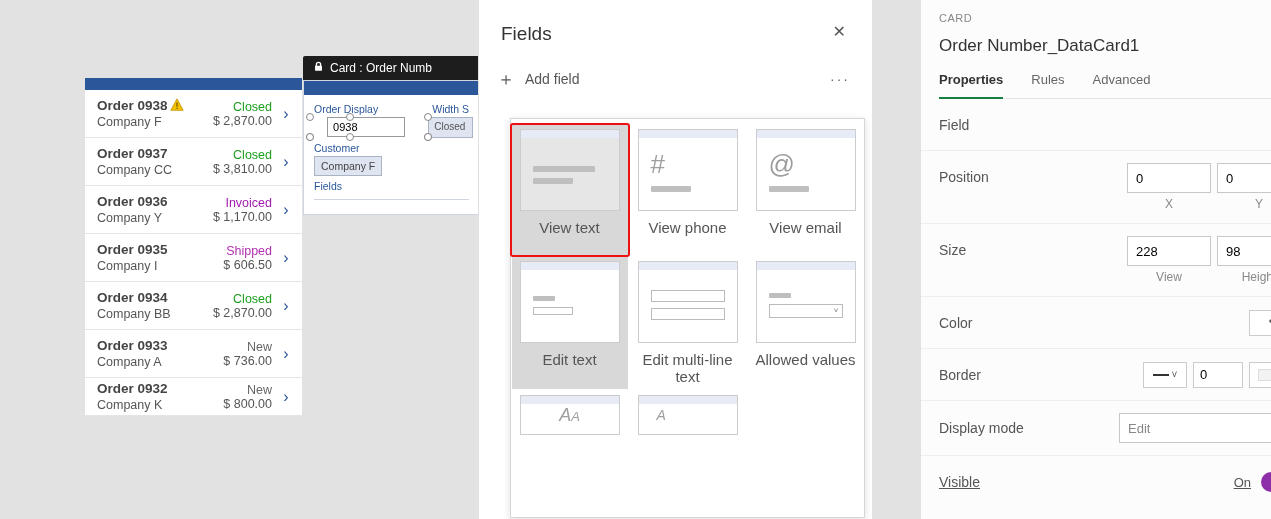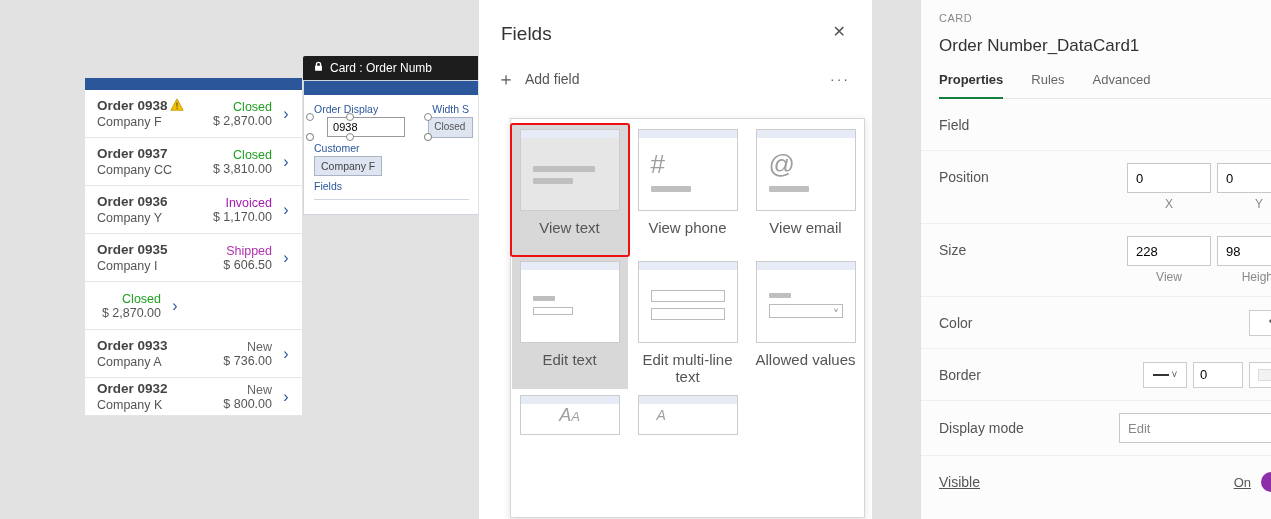--- a/index.html
+++ b/index.html
@@ -343,20 +343,24 @@
           <div class="title">Order 0935</div>
           <div class="company">Company I</div>
         </div>
         <div class="col2">
           <div class="status Shipped">Shipped</div>
           <div class="amount">$ 606.50</div>
         </div>
         <div class="chevron">›</div>
       </div>
       <div class="gallery-row">
+        <div class="col1">
+          <div class="title">Order 0934</div>
+          <div class="company">Company BB</div>
+        </div>
         <div class="col2">
           <div class="status Closed">Closed</div>
           <div class="amount">$ 2,870.00</div>
         </div>
         <div class="chevron">›</div>
       </div>
       <div class="gallery-row">
         <div class="col1">
           <div class="title">Order 0933</div>
           <div class="company">Company A</div>

